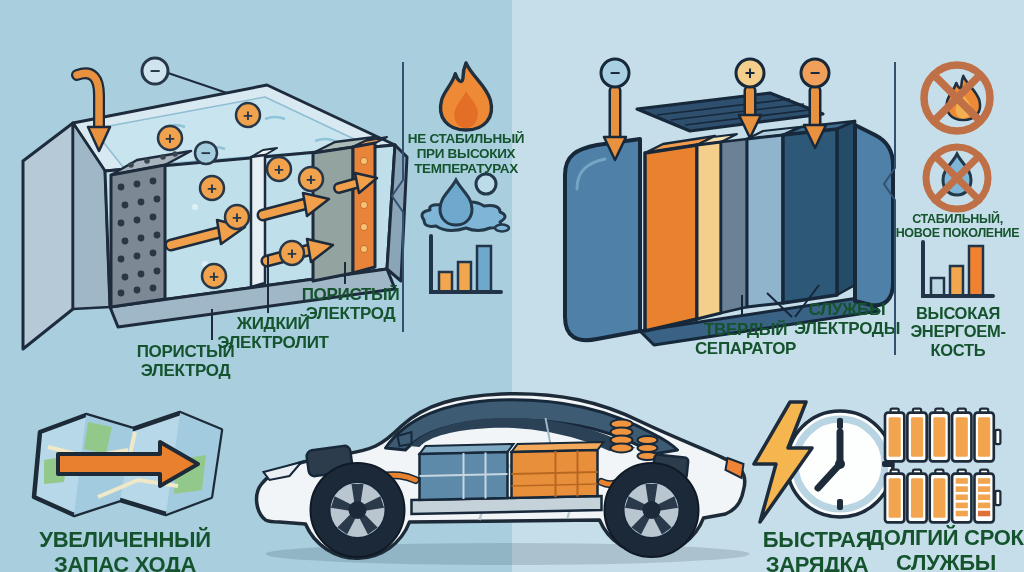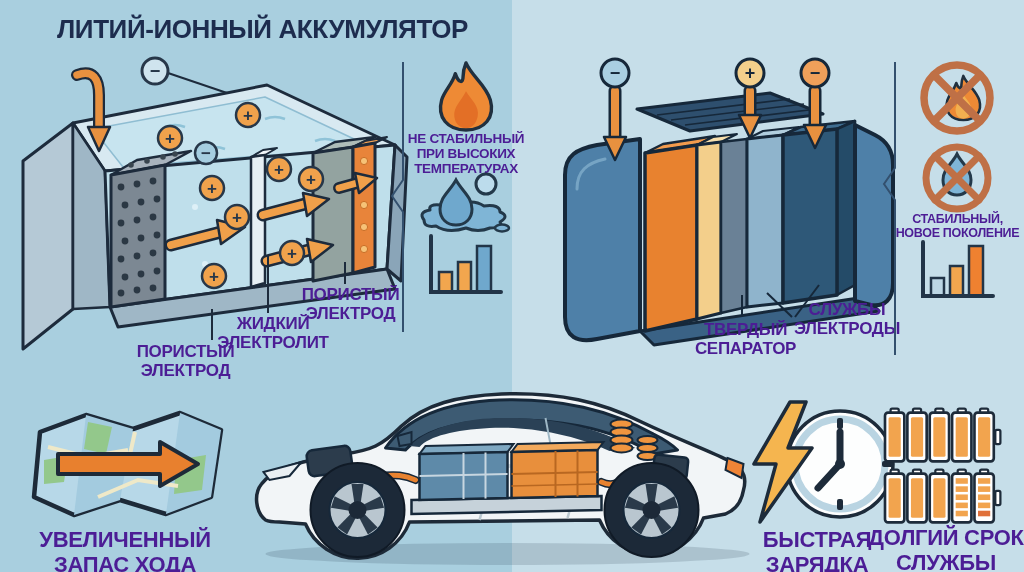--- a/index.html
+++ b/index.html
@@ -8,39 +8,38 @@
     font-family:"Liberation Sans","DejaVu Sans",sans-serif;
   }
   .bg{position:absolute;top:0;height:572px;}
   .bg-left{left:0;width:512px;background:#a9cfdf;}
   .bg-right{left:512px;width:512px;background:#c6dee9;}
   .title{
     position:absolute;top:14px;font-size:26px;font-weight:800;color:#1d2c4e;
     text-align:center;letter-spacing:-0.4px;white-space:nowrap;
   }
   .lbl{
-    position:absolute;font-weight:bold;color:#4c1d95;text-align:center;
+    position:absolute;font-weight:bold;color:#14532d;text-align:center;
     white-space:pre-line;line-height:1.12;letter-spacing:-0.3px;
   }
   .lbl-diagram{font-size:17px;}
   .lbl-feature-sm{font-size:13.5px;}
   .lbl-feature{font-size:16.5px;}
   .lbl-bottom{font-size:22px;}
   svg{position:absolute;overflow:visible;}
   svg text{font-family:"Liberation Sans","DejaVu Sans",sans-serif;font-weight:bold;}
 </style>
 </head>
 <body>
 
 <div class="canvas">
 
   <div class="bg bg-left"></div>
   <div class="bg bg-right"></div>
 
-  <div class="title" style="left:40px;width:445px;">ЛИТИЙ-ИОННЫЙ АККУМУЛЯТОР</div>
 
   <svg style="left:15px;top:57px;" width="395" height="295" viewBox="0 0 395 295">
     <g stroke-linejoin="round">
 
       <polygon points="58,66 252,28 380,88 90,114" fill="#d8e9f1" stroke="#1d2b3c" stroke-width="3"></polygon>
       <polygon points="78,72 250,40 356,90 108,110" fill="#c7e4ef" stroke="#8fbdd2" stroke-width="1.5"></polygon>
       <path d="M150,70 q10,-4 20,0 M250,62 q10,-4 20,0 M300,84 q10,-4 20,0 M190,92 q10,-4 20,0" fill="none" stroke="#8fc3d8" stroke-width="2.5"></path>
 
       <polygon points="8,104 58,66 58,252 8,292" fill="#b5c9d6" stroke="#1d2b3c" stroke-width="3"></polygon>
       <polygon points="58,66 90,114 95,250 58,252" fill="#9fb7c6" stroke="#1d2b3c" stroke-width="2.5"></polygon>
@@ -277,20 +276,23 @@
   </svg>
   <div class="lbl" style="left:880px;top:212px;width:155px;font-size:12.5px;">СТАБИЛЬНЫЙ,
 НОВОЕ ПОКОЛЕНИЕ</div>
 
   <svg style="left:917px;top:240px;" width="80" height="62" viewBox="0 0 80 62">
     <rect x="14" y="38" width="13" height="18" fill="#bcd6e4" stroke="#223548" stroke-width="2.5"></rect>
     <rect x="33" y="26" width="13" height="30" fill="#f2a64e" stroke="#223548" stroke-width="2.5"></rect>
     <rect x="52" y="6" width="14" height="50" fill="#ef8130" stroke="#223548" stroke-width="2.5"></rect>
     <path d="M6,2 L6,56 L76,56" fill="none" stroke="#223548" stroke-width="4" stroke-linecap="round"></path>
   </svg>
+  <div class="lbl lbl-feature" style="left:893px;top:304px;width:130px;">ВЫСОКАЯ
+ЭНЕРГОЕМ-
+КОСТЬ</div>
 
   <svg style="left:0;top:0;" width="1024" height="572" viewBox="0 0 1024 572">
     <polyline points="403,62 403,180 392,196 403,212 403,332" fill="none" stroke="#33506e" stroke-width="2"></polyline>
     <polyline points="895,62 895,168 884,184 895,200 895,355" fill="none" stroke="#33506e" stroke-width="2"></polyline>
   </svg>
 
   <svg style="left:28px;top:402px;" width="205" height="125" viewBox="0 0 205 125">
     <polygon points="12,30 58,13 105,27 152,11 193,28 183,95 138,112 92,98 46,113 6,95" fill="#b7d8e8" stroke="#1d2a38" stroke-width="4.5" stroke-linejoin="round"></polygon>
     <polygon points="58,13 105,27 92,98 46,113" fill="#a3cbdf"></polygon>
     <polygon points="152,11 193,28 183,95 138,112" fill="#a3cbdf"></polygon>

